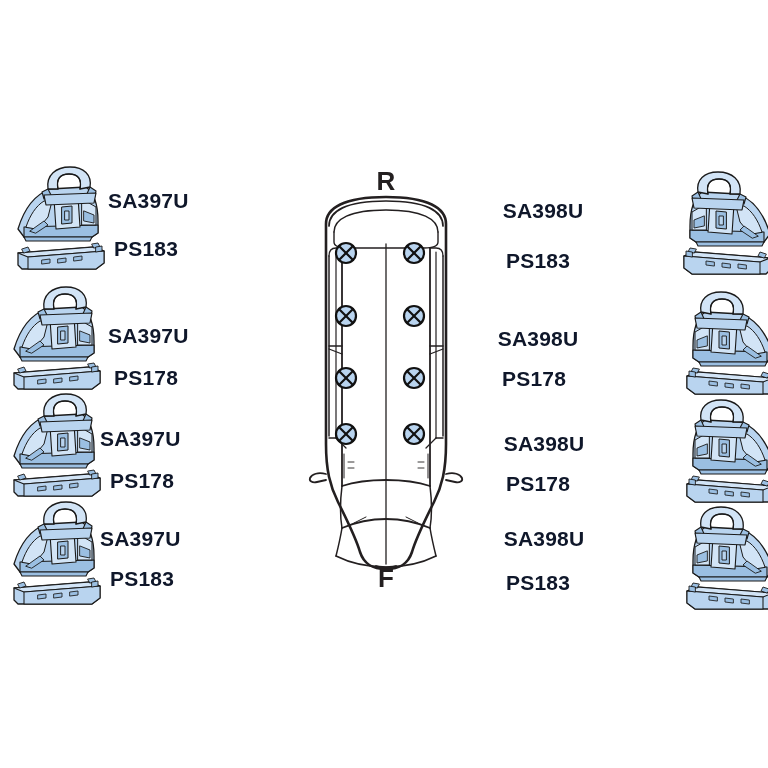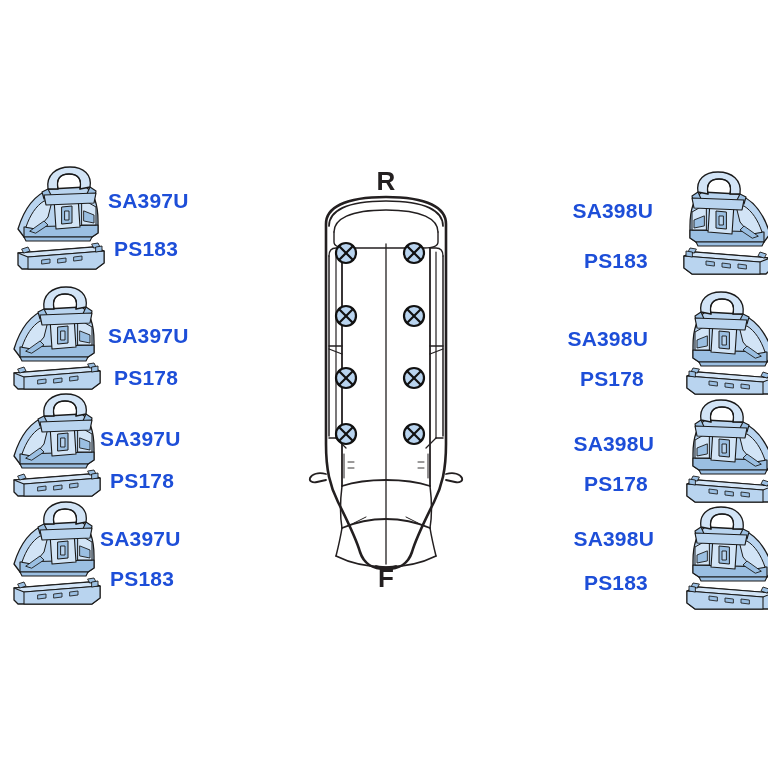--- a/index.html
+++ b/index.html
@@ -21,27 +21,27 @@
     top: 0;
     width: 768px;
     height: 768px;
   }
 
   .part-label {
     position: absolute;
     font-family: "Liberation Sans", sans-serif;
     font-weight: bold;
     font-size: 21px;
-    color: #1d4ed8;
+    color: #0f172a;
     letter-spacing: 0.2px;
     white-space: nowrap;
     line-height: 1;
   }
   .part-label.left-col  { text-align: left; }
-  .part-label.right-col { text-align: right; }
+  .part-label.right-col { text-align: center; }
 
   .orient-marker {
     position: absolute;
     font-family: "Liberation Sans", sans-serif;
     font-weight: bold;
     font-size: 26px;
     color: #231f20;
     line-height: 1;
     text-align: center;
     width: 40px;

